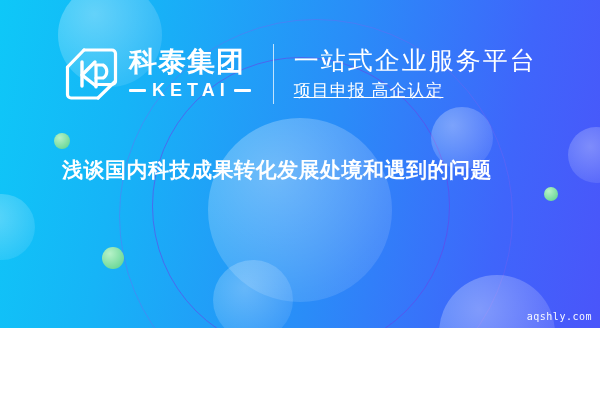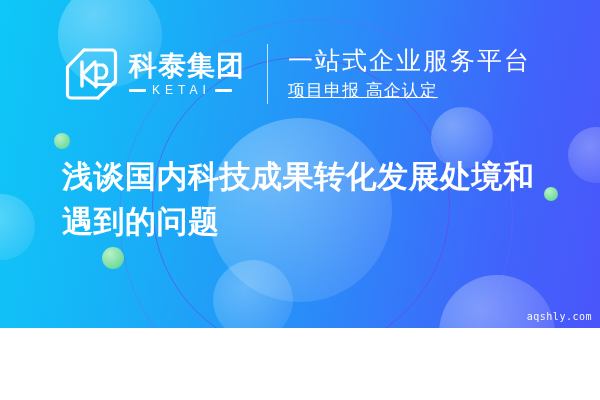--- a/index.html
+++ b/index.html
@@ -82,22 +82,22 @@
     margin-top: 3px;
     white-space: nowrap;
   }
   .logo-en-rule {
     width: 17px;
     height: 3px;
     background: #ffffff;
     border-radius: 1px;
   }
   .logo-en {
-    font-size: 12px;
-    font-weight: normal;
+    font-size: 18px;
+    font-weight: bold;
     color: #ffffff;
     letter-spacing: 5px;
     margin: 0 4px 0 6px;
   }
   .divider {
     width: 1px;
     height: 60px;
     background: rgba(255,255,255,0.72);
     margin: 0 20px 0 22px;
   }
@@ -122,21 +122,21 @@
     white-space: nowrap;
     text-decoration: underline;
   }
 
   
   .title {
     position: absolute;
     left: 62px;
     top: 155px;
     width: 500px;
-    font-size: 31px;
+    font-size: 21px;
     font-weight: bold;
     color: #ffffff;
     line-height: 1.45;
     letter-spacing: 0.5px;
   }
 
   
   .watermark {
     position: absolute;
     right: 8px;

